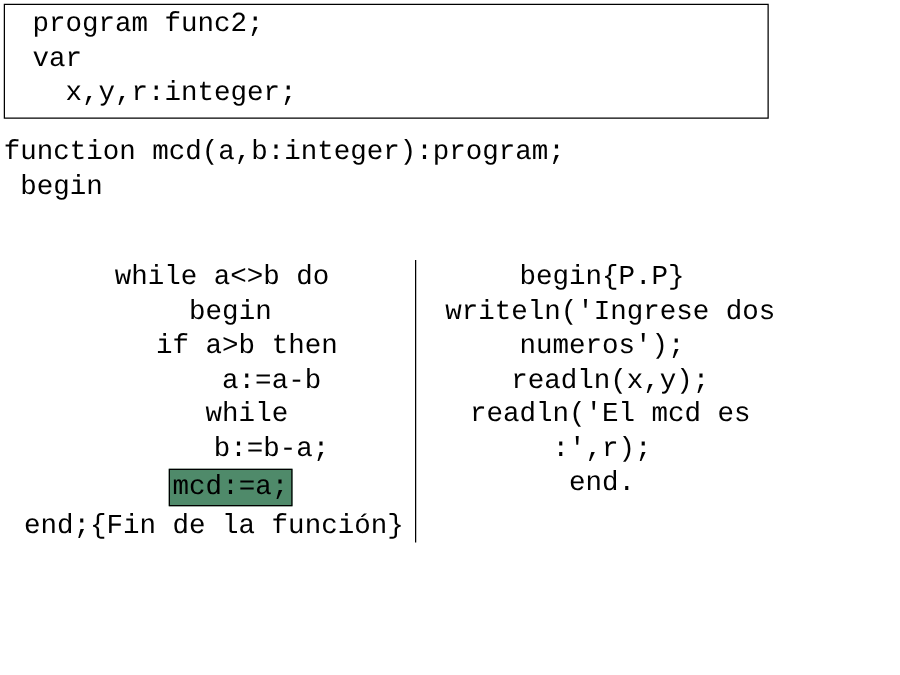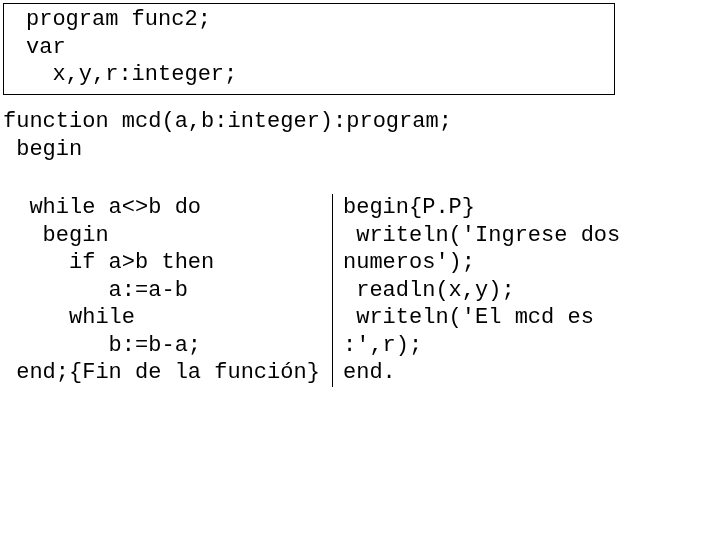--- a/index.html
+++ b/index.html
@@ -29,23 +29,24 @@
     left: 3px;
     top: 108px;
     width: 710px;
   }
   .pre {
     white-space: pre;
   }
   .cols {
     position: absolute;
     left: 3px;
-    top: 194px;
+    top: 208px;
     width: 710px;
     display: flex;
+    text-align: center;
   }
   .left-col {
     width: 330px;
     border-right: 1px solid #000;
     padding-right: 6px;
     box-sizing: border-box;
   }
   .right-col {
     padding-left: 10px;
   }
@@ -74,24 +75,25 @@
 </div>
 
 <div class="cols">
   <div class="left-col">
     <div class="pre">  while a&lt;&gt;b do</div>
     <div class="pre">   begin</div>
     <div class="pre">     if a&gt;b then</div>
     <div class="pre">        a:=a-b</div>
     <div class="pre">     while</div>
     <div class="pre">        b:=b-a;</div>
+    <div class="row"><span class="pre">   </span><span class="hl pre">mcd:=a;</span></div>
     <div class="pre"> end;{Fin de la función}</div>
   </div>
   <div class="right-col">
     <div class="pre">begin{P.P}</div>
     <div class="pre"> writeln('Ingrese dos</div>
     <div class="pre">numeros');</div>
     <div class="pre"> readln(x,y);</div>
-    <div class="pre"> writeln('El mcd es</div>
+    <div class="pre"> readln('El mcd es</div>
     <div class="pre">:',r);</div>
     <div class="pre">end.</div>
   </div>
 </div>
 
 </body></html>

